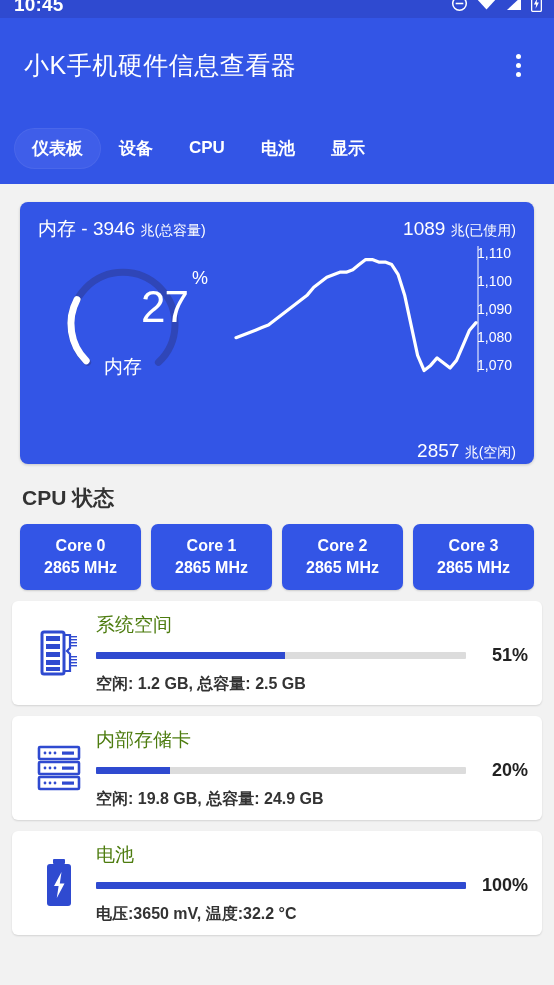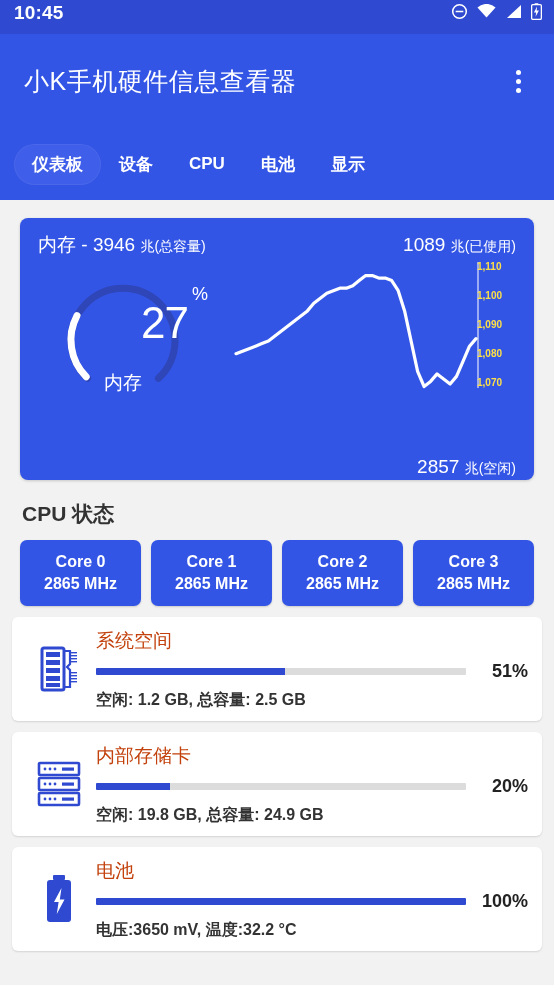--- a/index.html
+++ b/index.html
@@ -5,21 +5,21 @@
   * { box-sizing: border-box; margin: 0; padding: 0; }
   html, body {
     width: 554px; height: 985px;
     font-family: "Liberation Sans", "DejaVu Sans", sans-serif;
     background: #f2f2f2;
     overflow: hidden;
   }
 
   
   .statusbar {
-    height: 34px;
+    height: 18px;
     background: #2f4ad0;
     color: #ffffff;
     display: flex;
     align-items: center;
     padding: 0 12px 8px 14px;
   }
   .status-time { font-size: 19px; font-weight: bold; letter-spacing: .2px; }
   .status-icons { margin-left: auto; display: flex; align-items: center; gap: 9px; }
 
   
@@ -102,21 +102,21 @@
     position: absolute; left: 0; top: 108px; width: 170px;
     text-align: center; font-size: 19px;
   }
 
   .spark { position: absolute; left: 212px; top: 0px; width: 248px; height: 136px; }
   .axis {
     position: absolute; left: 457px; top: 4px;
     display: flex; flex-direction: column; justify-content: space-between;
     height: 126px;
   }
-  .axis-tick { font-size: 10px; color: #fde047; line-height: 1; font-weight: bold; }
+  .axis-tick { font-size: 14px; color: #ffffff; line-height: 1; }
 
   .mem-free {
     position: absolute; right: 18px; bottom: 2px;
     font-size: 19px;
   }
   .mem-free .small { font-size: 14px; }
 
   
   .section-title {
     color: #333333;
@@ -150,21 +150,21 @@
     margin: 11px 12px 0 12px;
     border-radius: 6px;
     box-shadow: 0 1px 2px rgba(0,0,0,.13);
     height: 104px;
     display: flex;
     align-items: center;
     padding: 0 14px 0 18px;
   }
   .row-icon { width: 58px; flex: 0 0 58px; display: flex; align-items: center; justify-content: center; }
   .row-main { flex: 1; padding-left: 8px; }
-  .row-title { font-size: 19px; color: #c2410c; margin-bottom: 7px; }
+  .row-title { font-size: 19px; color: #4d7c0f; margin-bottom: 7px; }
   .row-barline { display: flex; align-items: center; }
   .bar-track {
     flex: 1; height: 7px; border-radius: 1px;
     background: #dcdcdc; overflow: hidden;
   }
   .bar-fill { height: 100%; background: #2f4ad0; }
   .bar-pct { width: 62px; text-align: right; font-size: 18px; font-weight: bold; color: #222222; }
   .row-sub { font-size: 16px; color: #333333; margin-top: 8px; font-weight: bold; }
 </style>
 </head>

